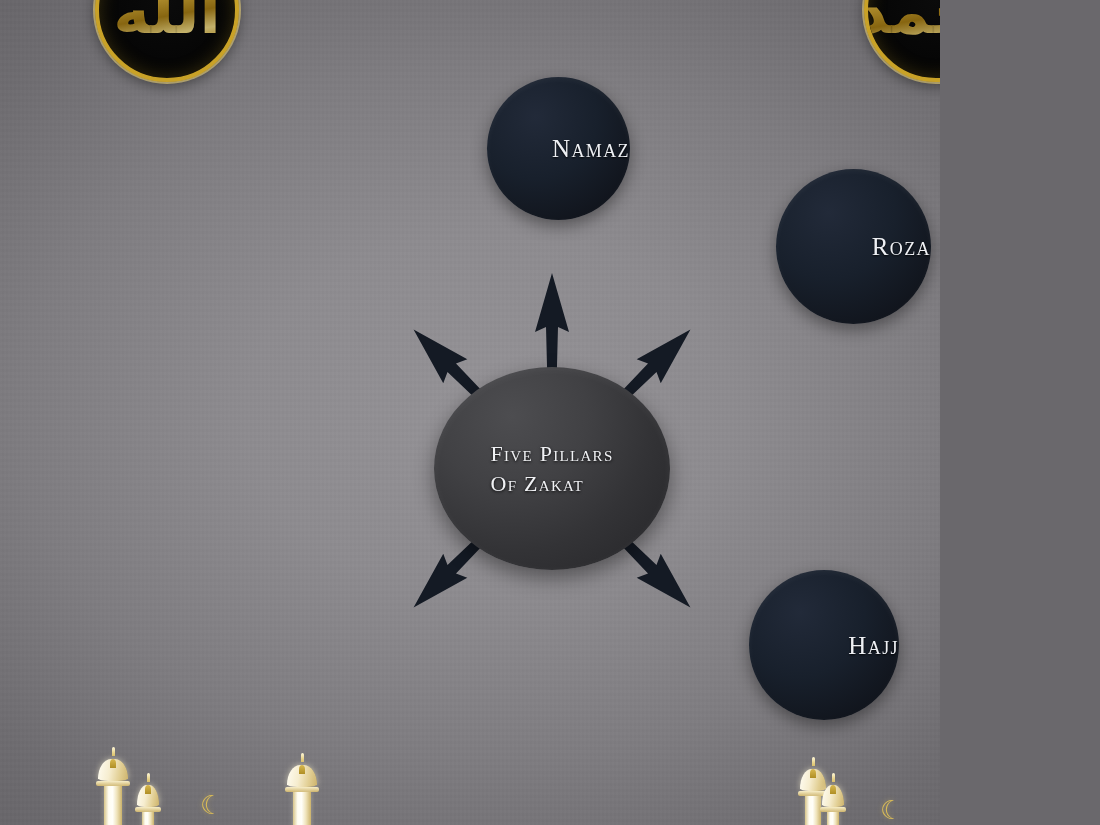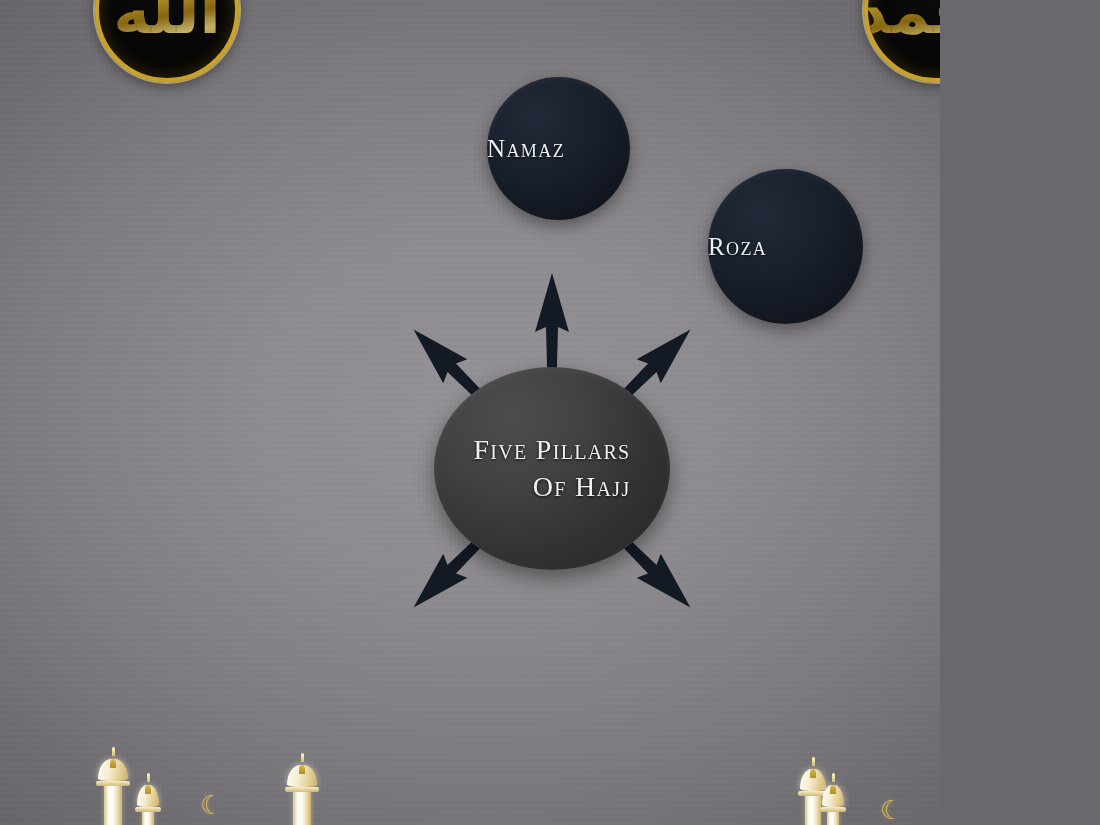--- a/index.html
+++ b/index.html
@@ -32,21 +32,21 @@
 
   
   .node {
     position: absolute;
     border-radius: 50%;
     background:
       radial-gradient(circle at 34% 28%, #222a39 0%, #18202c 44%, #11151d 78%, #0c0f15 100%);
     box-shadow: 0 6px 16px rgba(0,0,0,0.38), inset 0 2px 6px rgba(255,255,255,0.05);
     display: flex;
     align-items: center;
-    justify-content: flex-start;
+    justify-content: flex-end;
     z-index: 5;
   }
   .node-label {
     color: #eef0f4;
     font-variant: small-caps;
     font-size: 25px;
     letter-spacing: 1.4px;
     text-shadow: 0 1px 2px rgba(0,0,0,0.9);
     white-space: nowrap;
     line-height: 1;
@@ -64,24 +64,24 @@
       radial-gradient(ellipse at 33% 24%, #4d4d50 0%, #414144 34%, #333336 62%, #2a2a2d 85%, #242427 100%);
     box-shadow: 0 8px 20px rgba(0,0,0,0.40), inset 0 2px 8px rgba(255,255,255,0.06);
     display: flex;
     align-items: center;
     justify-content: center;
     z-index: 6;
   }
   #center-node .center-label {
     color: #f0f1f4;
     font-variant: small-caps;
-    font-size: 28px;
+    font-size: 22px;
     letter-spacing: 1.3px;
     line-height: 1.32;
-    text-align: right;
+    text-align: left;
     text-shadow: 0 1px 3px rgba(0,0,0,0.95);
   }
 
   
   .arrow {
     position: absolute;
     z-index: 4;
   }
   .arrow svg { display: block; overflow: visible; }
 
@@ -199,28 +199,31 @@
     </div>
   <div class="arrow" id="arrow-4" style="left: 607.154px; top: 503.654px; transform-origin: 0px 20px; transform: rotate(45deg);">
       <svg width="118" height="40">
         <polygon points="118,20 59,3 64,14 6,15.5 6,24.5 64,26 59,37" fill="#141a24"></polygon>
       </svg>
     </div>
 
   <div class="node" id="node-1" style="left: 487px; top: 77px; width: 143px; height: 143px;">
     <span class="node-label">Namaz</span>
   </div>
-  <div class="node" id="node-2" style="left: 708px; top: 169px; width: 155px; height: 155px;">
+  <div class="node" id="node-2" style="left: 776px; top: 169px; width: 155px; height: 155px;">
     <span class="node-label">Roza</span>
+  </div>
+  <div class="node" id="node-4" style="left: 749px; top: 570px; width: 150px; height: 150px;">
+    <span class="node-label">Hajj</span>
   </div>
 
   <div id="center-node">
     <div class="center-label">
       <div>Five Pillars</div>
-      <div>Of Hajj</div>
+      <div>Of Zakat</div>
     </div>
   </div>
 
   <div id="decor-layer">
       <div class="minaret" style="left: 98px; width: 30px; height: 78px;">
         <div class="m-finial"></div>
         <div class="m-dome">
           <div class="m-window"></div>
         </div>
         <div class="m-band"></div>

